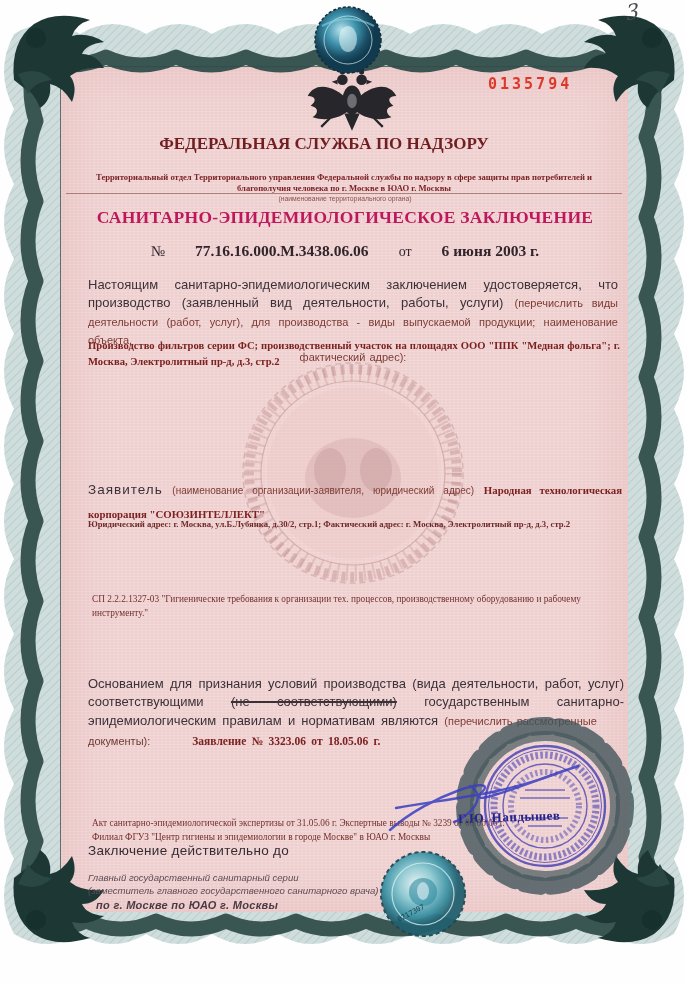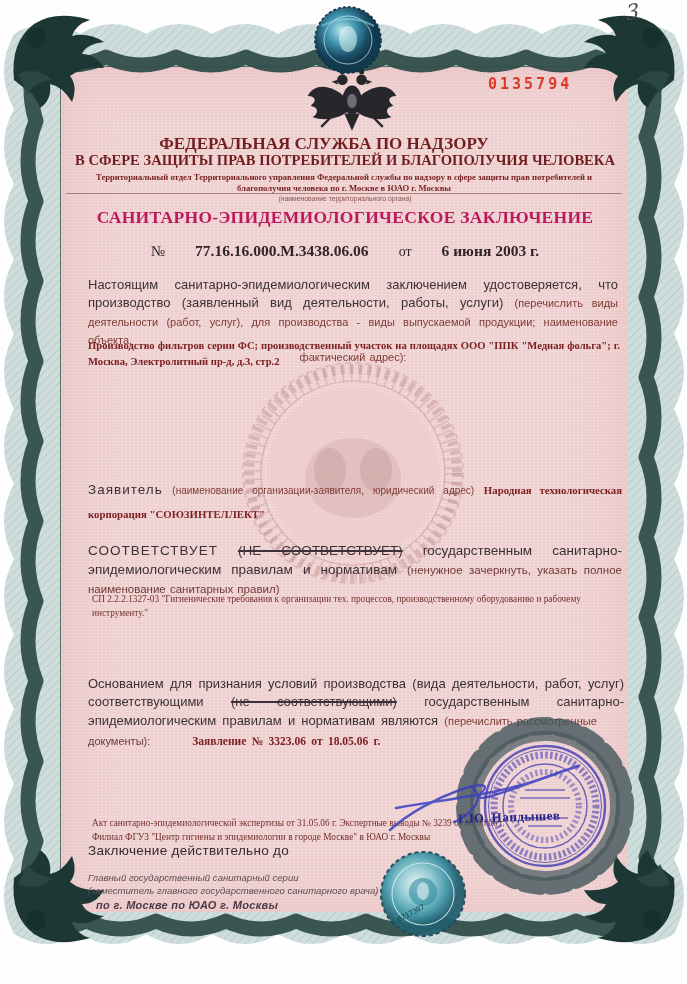--- a/index.html
+++ b/index.html
@@ -150,21 +150,20 @@
     <circle cx="36" cy="36" r="24" fill="none" stroke="#cfeef2" stroke-width="1" opacity=".7"></circle>
     <ellipse cx="36" cy="35" rx="9" ry="13" fill="#e8f5f7" opacity=".55"></ellipse>
     <path d="M10 22 q26 -14 52 0" stroke="#8ad2dd" stroke-width="2" fill="none" opacity=".6"></path>
   </svg>
 
   <div class="content hand3">3</div>
 
   <div class="content serial">0135794</div>
 
   <div class="content hline1">ФЕДЕРАЛЬНАЯ СЛУЖБА ПО НАДЗОРУ</div>
-  <div class="content hline2">В СФЕРЕ ЗАЩИТЫ ПРАВ ПОТРЕБИТЕЛЕЙ И БЛАГОПОЛУЧИЯ ЧЕЛОВЕКА</div>
   <div class="content subt">Территориальный отдел Территориального управления Федеральной службы по надзору в сфере защиты прав потребителей и благополучия человека по г. Москве в ЮАО г. Москвы</div>
   <div class="content subrule"></div>
   <div class="content subcap">(наименование территориального органа)</div>
 
   <div class="content title">САНИТАРНО-ЭПИДЕМИОЛОГИЧЕСКОЕ ЗАКЛЮЧЕНИЕ</div>
 
   <div class="content numline">
     <span class="no">№</span>
     <span class="b">77.16.16.000.М.3438.06.06</span>
     <span>от</span>
@@ -176,27 +175,22 @@
     <span class="instr">(перечислить виды деятельности (работ, услуг), для производства - виды выпускаемой продукции; наименование объекта,</span>
     <div class="ctr instr">фактический адрес):</div>
   </div>
   <div class="content value">Производство фильтров серии ФС;  производственный участок на площадях ООО "ППК "Медная фольга"; г. Москва, Электролитный пр-д, д.3, стр.2</div>
 
   <div class="content applic">
     <span class="lbl">Заявитель</span>
     <span class="instr">(наименование организации-заявителя, юридический адрес)</span>
     <span class="val">Народная технологическая корпорация "СОЮЗИНТЕЛЛЕКТ"</span>
   </div>
-
-  <div class="content para compl">
-    <span class="corr">СООТВЕТСТВУЕТ</span>
-    <span class="struck">(НЕ СООТВЕТСТВУЕТ)</span>
-    <span>государственным санитарно-эпидемиологическим правилам и нормативам</span>
-    <span class="instr">(ненужное зачеркнуть, указать полное наименование санитарных правил)</span>
-  </div>
+  <div class="content addr">Юридический адрес: г. Москва, ул.Б.Лубянка, д.30/2, стр.1; Фактический адрес: г. Москва, Электролитный пр-д, д.3, стр.2</div>
+
   <div class="content splines">СП 2.2.2.1327-03 "Гигиенические требования к организации тех. процессов, производственному оборудованию и рабочему инструменту."</div>
 
   <div class="content para basis">
     <span>Основанием для признания условий производства (вида деятельности, работ, услуг) соответствующими</span>
     <span class="struck">(не соответствующими)</span>
     <span>государственным санитарно-эпидемиологическим правилам и нормативам являются</span>
     <span class="instr">(перечислить рассмотренные</span>
     <div class="basisrow">
       <span class="tail">документы):</span>
       <span class="app">Заявление № 3323.06 от 18.05.06 г.</span>

